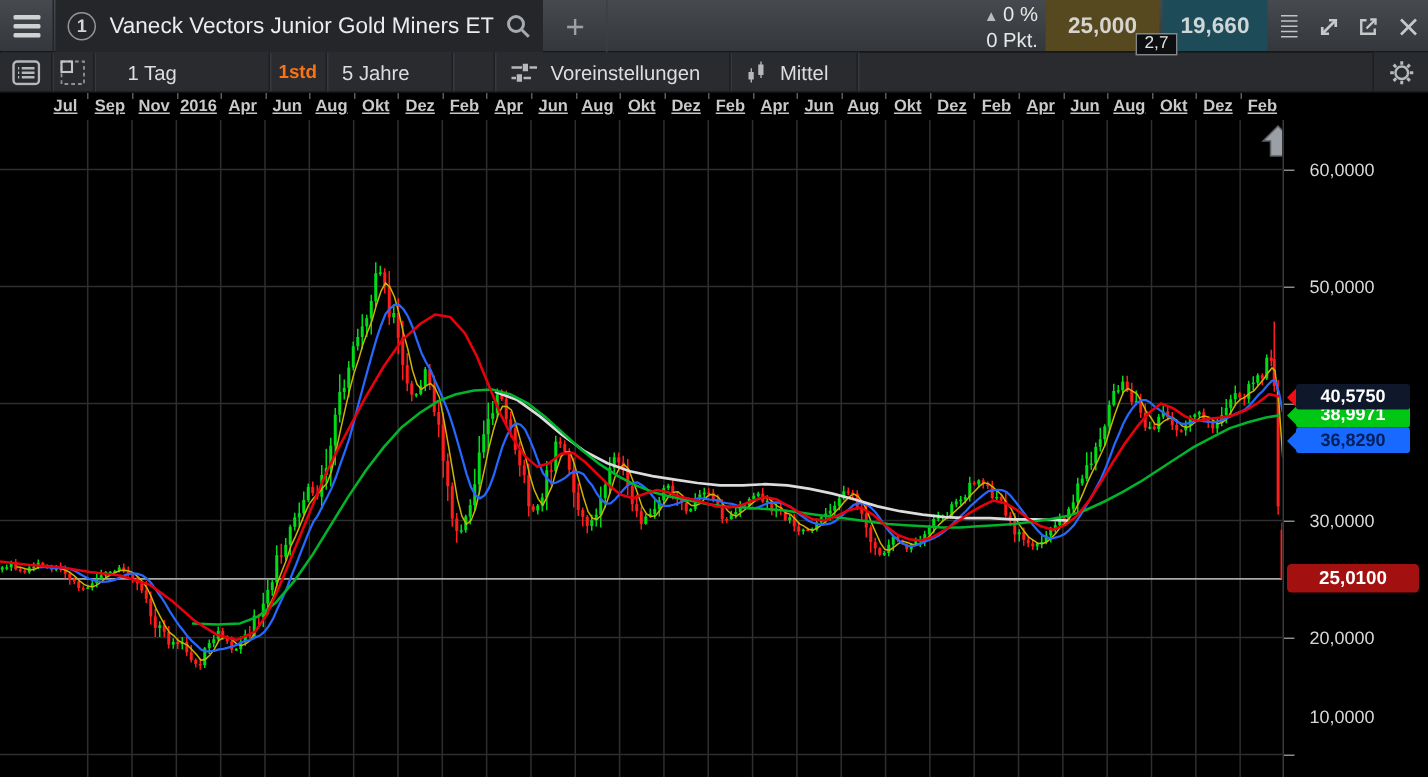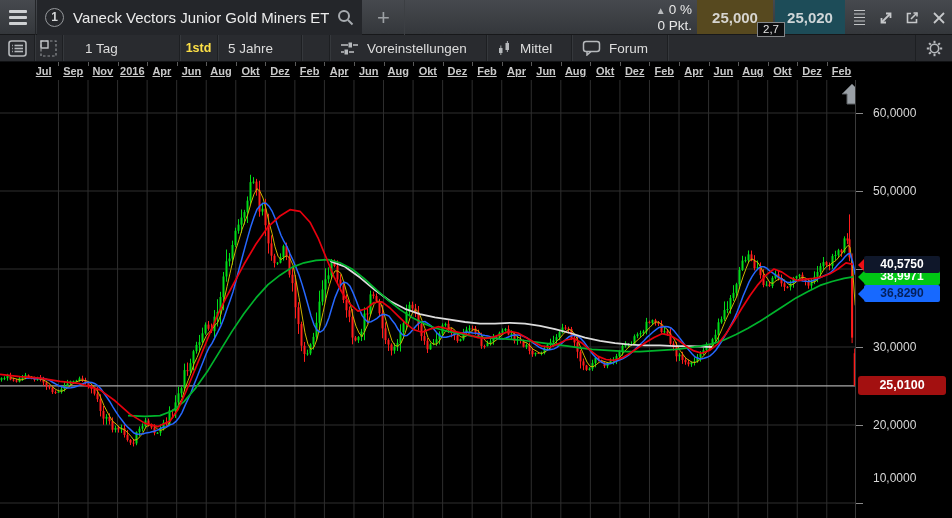--- a/index.html
+++ b/index.html
@@ -33,21 +33,21 @@
   .wc{width:28px;display:flex;align-items:center;justify-content:center;cursor:pointer;height:35px;}
   .dash-icon span{display:block;width:11px;height:1.5px;background:#c2c4c6;
     box-shadow:0 3.5px 0 #c2c4c6,0 7px 0 #c2c4c6,0 -3.5px 0 #c2c4c6,0 -7px 0 #c2c4c6;}
 
   
   .toolbar{position:absolute;left:0;top:35px;width:952px;height:27px;background:#292b2f;
     border-bottom:1px solid #101113;color:#dddddd;font-size:13.5px;}
   .tseg{position:absolute;top:0;height:26px;display:flex;align-items:center;border-right:1px solid #1d1f22;
     box-shadow:1px 0 0 #35383c;cursor:pointer;}
   .tseg .lbl{white-space:nowrap;}
-  .hour{color:#fde047;font-weight:bold;font-size:12.5px;justify-content:center;}
+  .hour{color:#f97316;font-weight:bold;font-size:12.5px;justify-content:center;}
   .ticon{margin:0 8px 0 10px;flex:0 0 auto;display:flex;align-items:center;}
   .gear-seg{justify-content:center;border-left:1px solid #1d1f22;border-right:none;}
 
   
   .xaxis{position:absolute;left:0;top:62px;width:952px;height:18px;background:#000;}
   .xaxis .m{position:absolute;top:3px;transform:translateX(-50%);color:#c9c9c9;font-size:11px;font-weight:bold;text-decoration:underline;}
   .xaxis .tick{position:absolute;top:0;width:1px;height:4px;background:#5a5a5a;}
 
   
   .chart-wrap{position:absolute;left:0;top:80px;width:855px;height:438px;background:#000;cursor:crosshair;}
@@ -84,21 +84,21 @@
           </svg>
       </span>
     </div>
     <div class="plus-tab">+</div>
 
     <div class="pct-block">
       <div><span class="tri">▲</span><span>0 %</span></div>
       <div>0 Pkt.</div>
     </div>
     <div class="quote-box bid">25,000</div>
-    <div class="quote-box ask">25,020</div>
+    <div class="quote-box ask">19,660</div>
     <div class="spread">2,7</div>
 
     <div class="winctl" style="left:846px;width:106px;">
       <div class="wc dash-icon">
           <span></span>
         </div>
       <div class="wc">
         <svg width="16" height="16" viewBox="0 0 16 16" stroke="#c6c8ca" stroke-width="1.8" fill="none">
           <line x1="4" y1="12" x2="12" y2="4"></line>
             <polyline points="8,3.5 12.5,3.5 12.5,8"></polyline>
@@ -169,29 +169,20 @@
         <svg width="19" height="15" viewBox="0 0 19 15" stroke="#b6b9bc" stroke-width="1.6" fill="none">
           <line x1="1" y1="4" x2="8" y2="4"></line>
             <rect x="8.5" y="1.5" width="3.5" height="5" fill="#b6b9bc" stroke="none"></rect>
             <line x1="13" y1="4" x2="18" y2="4"></line>
           <line x1="1" y1="11" x2="4" y2="11"></line>
             <rect x="4.5" y="8.5" width="3.5" height="5" fill="#b6b9bc" stroke="none"></rect>
             <line x1="9" y1="11" x2="14" y2="11"></line>
         </svg>
       </span>
       <span class="lbl">Voreinstellungen</span>
-    </div>
-    <div class="tseg" style="left:572px;width:96px;">
-      <span class="ticon">
-        <svg width="19" height="16" viewBox="0 0 19 16" fill="none" stroke="#b6b9bc" stroke-width="1.5">
-          <rect x="1.5" y="1.5" width="16" height="10" rx="2.5"></rect>
-            <path d="M5 11.5 L5 15 L9 11.5"></path>
-        </svg>
-      </span>
-      <span class="lbl">Forum</span>
     </div>
     <div class="tseg gear-seg" style="left:915px;width:37px;">
       <span>
         <svg width="17" height="17" viewBox="0 0 17 17" fill="none" stroke="#b6b9bc" stroke-width="1.6">
           <circle cx="8.5" cy="8.5" r="4.2"></circle>
           <g stroke-width="2">
             <line x1="8.5" y1="0.8" x2="8.5" y2="3.2"></line>
               <line x1="8.5" y1="13.8" x2="8.5" y2="16.2"></line>
             <line x1="0.8" y1="8.5" x2="3.2" y2="8.5"></line>
               <line x1="13.8" y1="8.5" x2="16.2" y2="8.5"></line>

